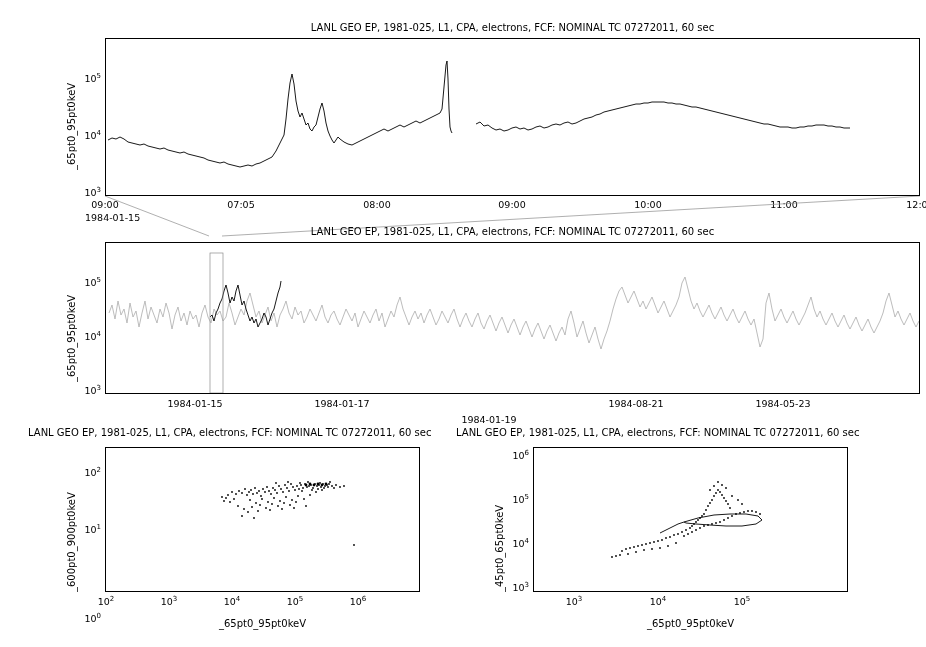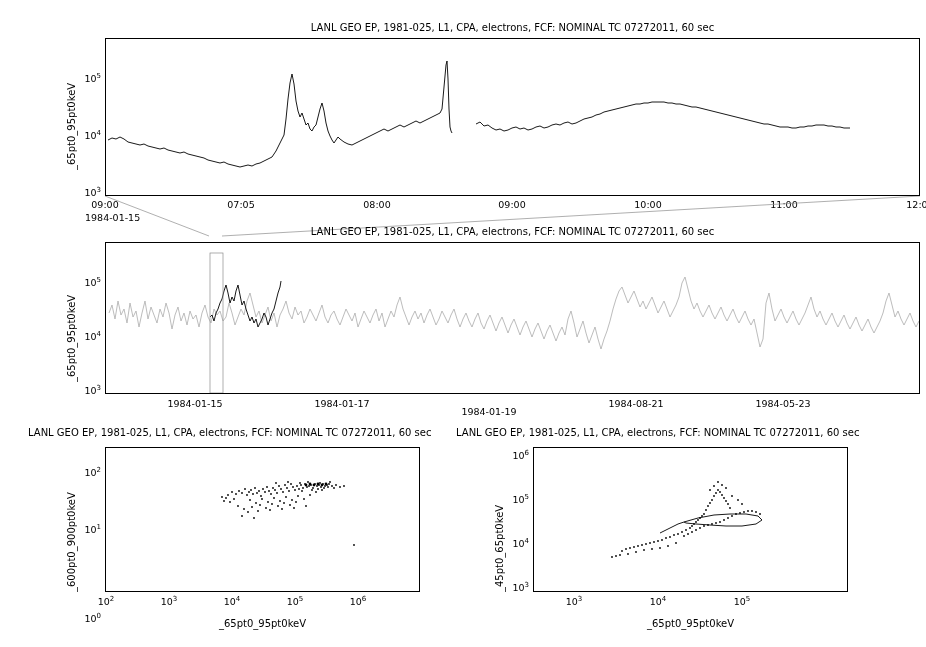--- a/index.html
+++ b/index.html
@@ -144,21 +144,21 @@
     <div class="axes" style="left:105px;top:20px;width:815px;height:152px;">
       <svg width="815" height="152" viewBox="0 0 815 152">
         <path class="curve-grey" d="M3,70 L6,62 L9,76 L12,58 L15,72 L18,66 L21,80 L24,60 L27,74 L30,68 L33,84 L36,70 L39,58 L42,76 L45,64 L48,72 L51,80 L54,66 L57,74 L60,60 L63,70 L66,86 L69,72 L72,64 L75,78 L78,70 L81,82 L84,68 L87,76 L90,72 L93,84 L96,70 L99,62 L102,74 L105,80 L108,66 L111,72 L114,68 L117,78 L120,74 L123,60 L126,70 L129,82 L132,74 L135,66 L138,72 L141,58 L144,50 L147,62 L150,74 L153,68 L156,80 L159,72 L162,64 L165,78 L168,70 L171,84 L174,72 L177,66 L180,58 L183,70 L186,76 L189,64 L192,72 L195,68 L198,80 L201,74 L204,66 L207,72 L210,78 L213,70 L216,62 L219,74 L222,80 L225,72 L228,68 L231,76 L234,82 L237,74 L240,66 L243,72 L246,78 L249,70 L252,84 L255,76 L258,68 L261,74 L264,80 L267,72 L270,66 L273,78 L276,70 L279,84 L282,76 L285,68 L288,74 L291,62 L294,54 L297,66 L300,74 L303,82 L306,74 L309,68 L312,76 L315,70 L318,80 L321,72 L324,66 L327,74 L330,82 L333,76 L336,68 L339,74 L342,80 L345,72 L348,66 L351,76 L354,84 L357,76 L360,70 L363,78 L366,84 L369,76 L372,70 L375,80 L378,86 L381,78 L384,72 L387,80 L390,88 L393,80 L396,74 L399,82 L402,90 L405,82 L408,76 L411,84 L414,92 L417,84 L420,78 L423,86 L426,94 L429,86 L432,80 L435,88 L438,96 L441,88 L444,82 L447,90 L450,98 L453,90 L456,84 L459,92 L462,76 L465,68 L468,80 L471,94 L474,86 L477,78 L480,90 L483,100 L486,92 L489,84 L492,96 L495,106 L498,96 L501,88 L504,78 L507,66 L510,56 L513,48 L516,44 L519,52 L522,60 L525,54 L528,48 L531,56 L534,64 L537,58 L540,66 L543,60 L546,54 L549,62 L552,70 L555,64 L558,58 L561,66 L564,74 L567,68 L570,62 L573,54 L576,40 L579,34 L582,46 L585,58 L588,66 L591,60 L594,68 L597,74 L600,68 L603,62 L606,70 L609,76 L612,70 L615,64 L618,72 L621,78 L624,72 L627,66 L630,74 L633,80 L636,74 L639,68 L642,76 L645,82 L648,76 L651,90 L654,104 L657,96 L660,60 L663,50 L666,66 L669,78 L672,72 L675,66 L678,74 L681,80 L684,74 L687,68 L690,76 L693,82 L696,76 L699,70 L702,62 L705,54 L708,66 L711,74 L714,68 L717,76 L720,82 L723,76 L726,70 L729,78 L732,84 L735,78 L738,72 L741,80 L744,86 L747,80 L750,74 L753,82 L756,88 L759,82 L762,76 L765,84 L768,90 L771,84 L774,78 L777,70 L780,58 L783,50 L786,62 L789,74 L792,68 L795,76 L798,82 L801,76 L804,70 L807,78 L810,84 L813,78"></path>
         <path class="curve" d="M104,74 L106,72 L108,78 L110,70 L112,66 L114,60 L116,56 L118,48 L120,42 L122,50 L124,60 L126,54 L128,58 L130,48 L132,42 L134,52 L136,62 L138,58 L140,66 L142,72 L144,78 L146,74 L148,80 L150,76 L152,84 L154,80 L156,76 L158,70 L160,74 L162,82 L164,76 L166,70 L168,66 L170,58 L172,50 L174,44 L175,38"></path>
         <rect class="zoombox" x="104" y="10" width="13" height="140"></rect>
       </svg>
     </div>
 
     <div class="tick-label-x" style="left:150px;top:176px;width:90px;">1984-01-15</div>
     <div class="tick-label-x" style="left:297px;top:176px;width:90px;">1984-01-17</div>
-    <div class="tick-label-x" style="left:444px;top:184px;width:90px;">1984-01-19</div>
+    <div class="tick-label-x" style="left:444px;top:192px;width:90px;">1984-01-19</div>
     <div class="tick-label-x" style="left:591px;top:176px;width:90px;">1984-08-21</div>
     <div class="tick-label-x" style="left:738px;top:176px;width:90px;">1984-05-23</div>
   </div>
 
   <div class="panel" style="left:0;top:422px;width:470px;height:225px;">
     <div class="panel-title" style="left:28px;top:5px;width:470px;text-align:left;">LANL GEO EP, 1981-025, L1, CPA, electrons, FCF: NOMINAL TC 07272011, 60 sec</div>
 
     <div class="ylabel" style="left:66px;top:170px;">_600pt0_900pt0keV</div>
 
     <div class="tick-label-y" style="left:73px;top:44px;width:28px;">10<sup style="font-size:7px;">2</sup></div>

